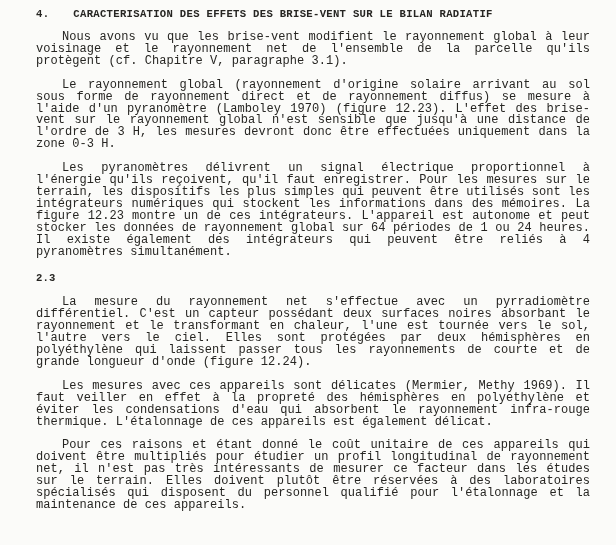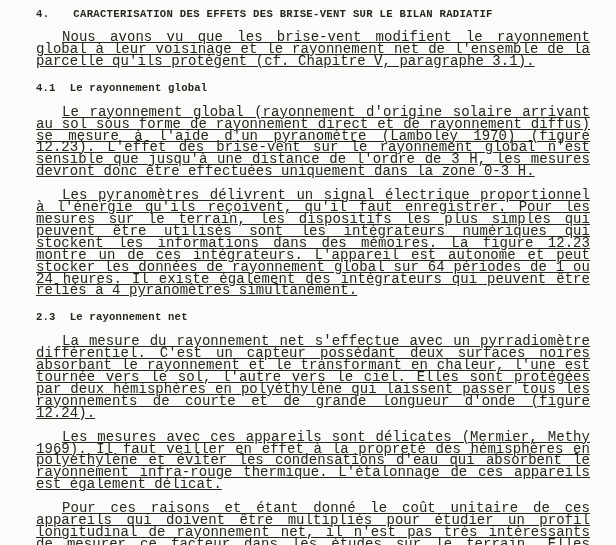--- a/index.html
+++ b/index.html
@@ -30,24 +30,23 @@
     font-weight: bold;
     letter-spacing: 0.3px;
   }
   .u {
     text-underline-offset: 2px;
   }
   p.para {
     margin: 0 0 12px 0;
     text-indent: 26px;
     text-align: justify;
-    font-size: 14px;
+    font-size: 12px;
     line-height: 11.9px;
     letter-spacing: 0.05px;
-    text-decoration: underline;
   }
   .section-heading {
     display: flex;
     gap: 14px;
     font-size: 10.6px;
     line-height: 12px;
     margin: 14px 0 13px 0;
     font-weight: bold;
     letter-spacing: 0.2px;
   }
@@ -57,30 +56,25 @@
 
 <div class="page">
 
   <div class="title-row">
     <span>4.</span>
     <span class="u">CARACTERISATION DES EFFETS DES BRISE-VENT SUR LE BILAN RADIATIF</span>
   </div>
 
   <p class="para">Nous avons vu que les brise-vent modifient le rayonnement global à leur voisinage et le rayonnement net de l'ensemble de la parcelle qu'ils protègent (cf. Chapitre V, paragraphe 3.1).</p>
 
-  <div class="section-heading">
-    <span>4.1</span>
-    <span class="u">Le rayonnement global</span>
-  </div>
 
   <p class="para">Le rayonnement global (rayonnement d'origine solaire arrivant au sol sous forme de rayonnement direct et de rayonnement diffus) se mesure à l'aide d'un pyranomètre (Lamboley 1970) (figure 12.23). L'effet des brise-vent sur le rayonnement global n'est sensible que jusqu'à une distance de l'ordre de 3 H, les mesures devront donc être effectuées uniquement dans la zone 0-3 H.</p>
   <p class="para">Les pyranomètres délivrent un signal électrique proportionnel à l'énergie qu'ils reçoivent, qu'il faut enregistrer. Pour les mesures sur le terrain, les dispositifs les plus simples qui peuvent être utilisés sont les intégrateurs numériques qui stockent les informations dans des mémoires. La figure 12.23 montre un de ces intégrateurs. L'appareil est autonome et peut stocker les données de rayonnement global sur 64 périodes de 1 ou 24 heures. Il existe également des intégrateurs qui peuvent être reliés à 4 pyranomètres simultanément.</p>
 
   <div class="section-heading">
     <span>2.3</span>
-    <span class="u">Le rayonnement net</span>
   </div>
 
   <p class="para">La mesure du rayonnement net s'effectue avec un pyrradiomètre différentiel. C'est un capteur possédant deux surfaces noires absorbant le rayonnement et le transformant en chaleur, l'une est tournée vers le sol, l'autre vers le ciel. Elles sont protégées par deux hémisphères en polyéthylène qui laissent passer tous les rayonnements de courte et de grande longueur d'onde (figure 12.24).</p>
   <p class="para">Les mesures avec ces appareils sont délicates (Mermier, Methy 1969). Il faut veiller en effet à la propreté des hémisphères en polyethylène et éviter les condensations d'eau qui absorbent le rayonnement infra-rouge thermique. L'étalonnage de ces appareils est également délicat.</p>
   <p class="para">Pour ces raisons et étant donné le coût unitaire de ces appareils qui doivent être multipliés pour étudier un profil longitudinal de rayonnement net, il n'est pas très intéressants de mesurer ce facteur dans les études sur le terrain. Elles doivent plutôt être réservées à des laboratoires spécialisés qui disposent du personnel qualifié pour l'étalonnage et la maintenance de ces appareils.</p>
 
 </div>
 
 </body></html>

